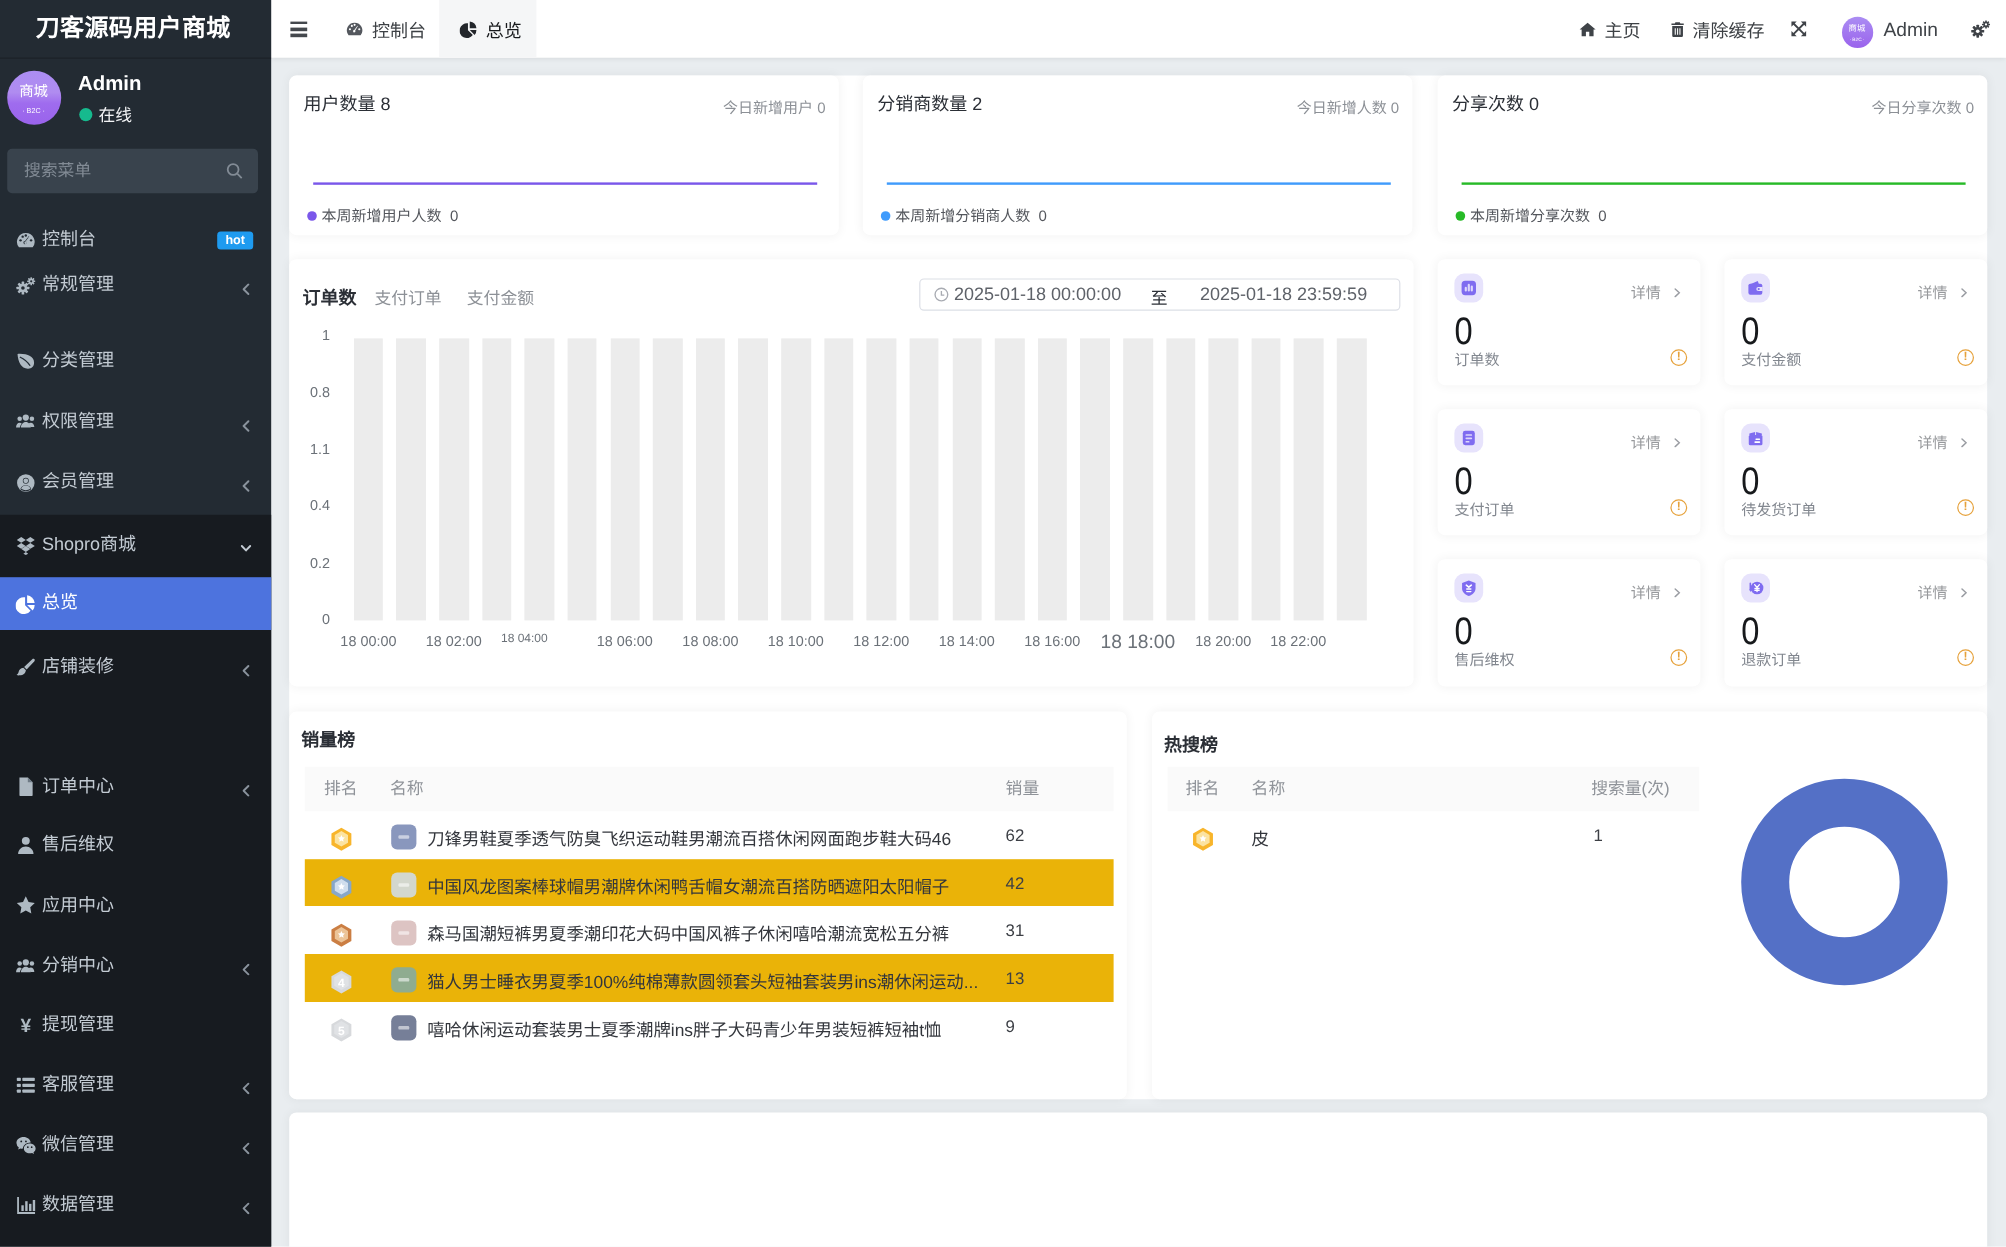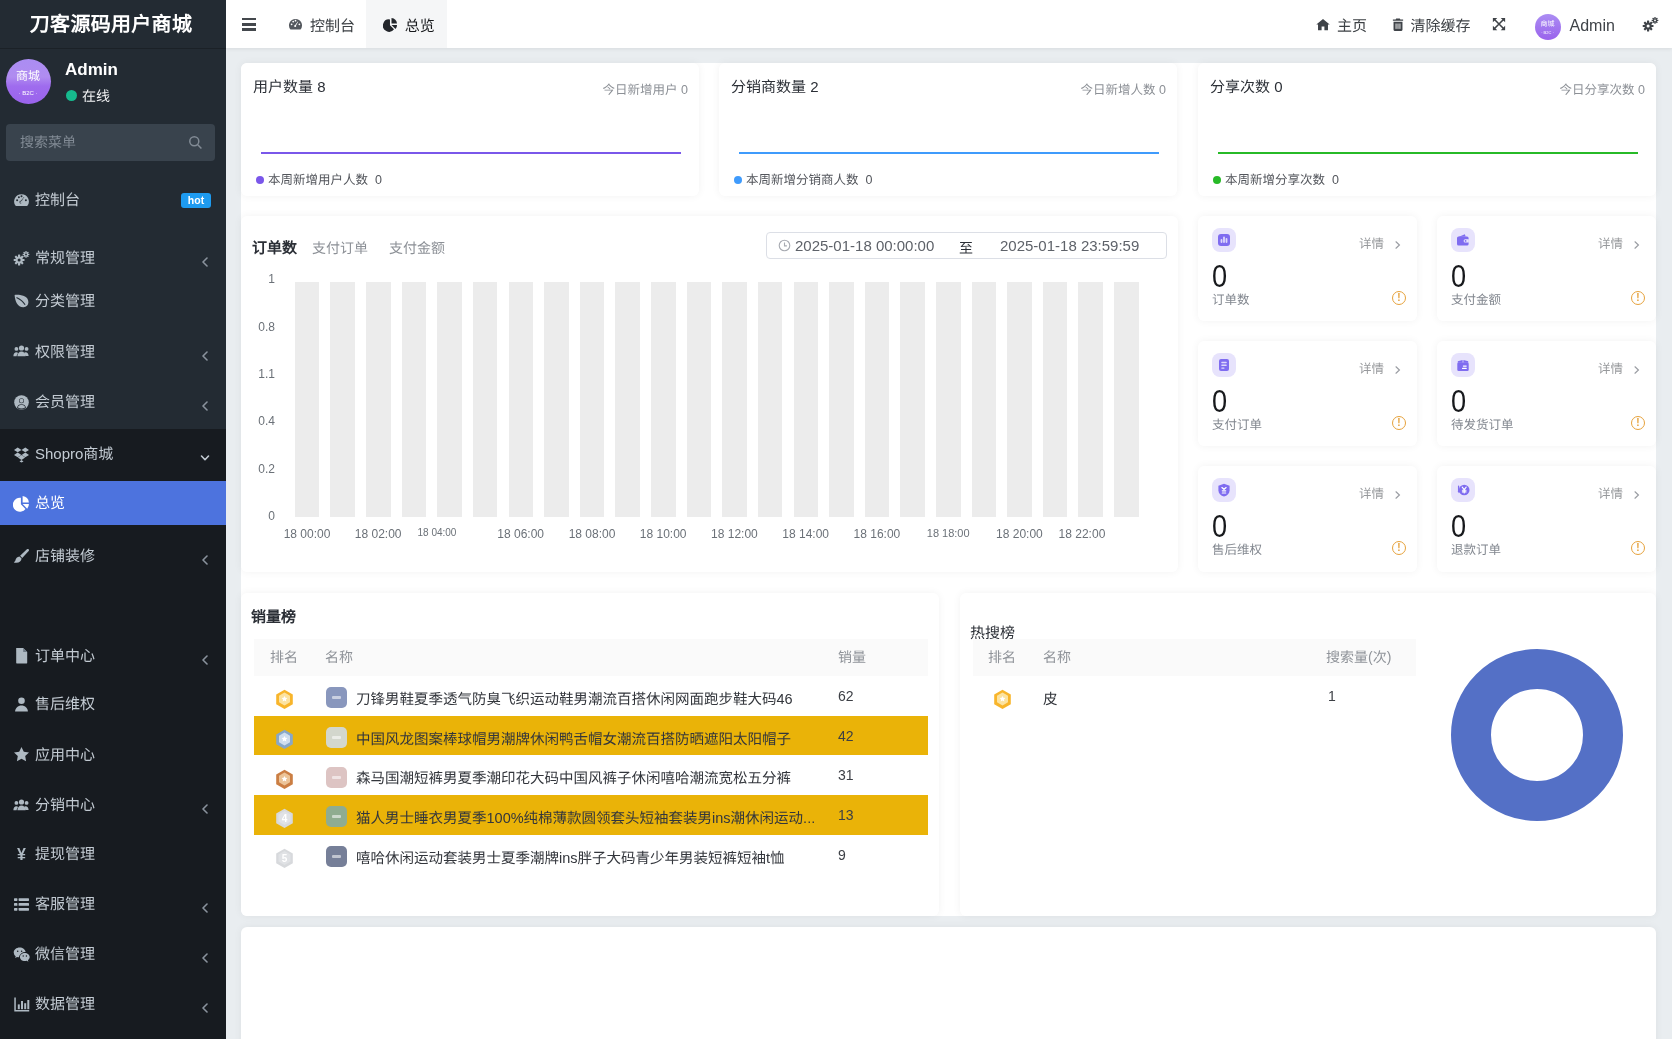--- a/index.html
+++ b/index.html
@@ -73,21 +73,21 @@
           <circle cx="4.1" cy="8.3" r="1" fill="#232b33"></circle>
           <circle cx="5.9" cy="5.2" r="1" fill="#232b33"></circle>
           <circle cx="8.5" cy="4.2" r="1" fill="#232b33"></circle>
           <circle cx="12.9" cy="8.3" r="1" fill="#232b33"></circle>
           <path d="M11.4 5.1 8.9 9.4a1.3 1.3 0 1 1-1-.6l3-3.9z" fill="#232b33"></path>
           <path d="M11.6 5.4 9.1 9.6a1 1 0 1 1-.8-.4l2.9-4z" fill="#aeb9c2"></path>
         </svg></span>
       <span class="tx">控制台</span>
 <span id="hot">hot</span>
 </div>
-<div class="mi" style="top:233px;height:50px;">
+<div class="mi" style="top:213px;height:50px;">
 <span class="ic"><svg viewBox="0 0 17 17">
           <g transform="translate(6.1,10)">
             <g id="gt">
               <rect x="-1.1" y="-5.4" width="2.2" height="2.6" rx="0.5"></rect>
             </g>
             <use href="#gt" transform="rotate(45)"></use>
             <use href="#gt" transform="rotate(90)"></use>
             <use href="#gt" transform="rotate(135)"></use>
             <use href="#gt" transform="rotate(180)"></use>
             <use href="#gt" transform="rotate(225)"></use>
@@ -444,21 +444,21 @@
 <div style="position:absolute;left:873.1px;top:65.5px;width:24.5px;height:235px;background:#ececec"></div>
 <div style="position:absolute;left:34.0px;top:311px;width:64px;text-align:center;font-size:12px;color:#6b7178">18 00:00</div>
 <div style="position:absolute;left:105.2px;top:311px;width:64px;text-align:center;font-size:12px;color:#6b7178">18 02:00</div>
 <div style="position:absolute;left:176.5px;top:311px;width:64px;text-align:left;font-size:10px;color:#6b7178">18 04:00</div>
 <div style="position:absolute;left:247.7px;top:311px;width:64px;text-align:center;font-size:12px;color:#6b7178">18 06:00</div>
 <div style="position:absolute;left:319.0px;top:311px;width:64px;text-align:center;font-size:12px;color:#6b7178">18 08:00</div>
 <div style="position:absolute;left:390.2px;top:311px;width:64px;text-align:center;font-size:12px;color:#6b7178">18 10:00</div>
 <div style="position:absolute;left:461.4px;top:311px;width:64px;text-align:center;font-size:12px;color:#6b7178">18 12:00</div>
 <div style="position:absolute;left:532.7px;top:311px;width:64px;text-align:center;font-size:12px;color:#6b7178">18 14:00</div>
 <div style="position:absolute;left:603.9px;top:311px;width:64px;text-align:center;font-size:12px;color:#6b7178">18 16:00</div>
-<div style="position:absolute;left:675.2px;top:311px;width:64px;text-align:center;font-size:11px;color:#6b7178">18 18:00</div>
+<div style="position:absolute;left:675.2px;top:311px;width:64px;text-align:center;font-size:16px;color:#6b7178">18 18:00</div>
 <div style="position:absolute;left:746.4px;top:311px;width:64px;text-align:center;font-size:12px;color:#6b7178">18 20:00</div>
 <div style="position:absolute;left:817.6px;top:311px;width:64px;text-align:left;font-size:12px;color:#6b7178">18 22:00</div>
 </div>
 <div class="card sc" style="left:1198px;top:216px;width:219px;height:105px">
 <div class="tile">
       <svg width="14" height="14" viewBox="0 0 14 14" style="position:absolute;left:5px;top:5px">
         <rect x="1" y="1" width="12" height="12" rx="3" fill="#7f6cf0"></rect>
         <rect x="3.6" y="6" width="1.8" height="4" rx=".9" fill="#ddd7fb"></rect>
         <rect x="6.1" y="3.5" width="1.8" height="6.5" rx=".9" fill="#ddd7fb"></rect>
         <rect x="8.6" y="5" width="1.8" height="5" rx=".9" fill="#ddd7fb"></rect>
@@ -619,21 +619,21 @@
           <text x="9.5" y="14.2" text-anchor="middle" font-size="10" font-weight="bold" fill="#fff" font-family="Liberation Sans">5</text>
         </svg></span>
 <span class="swatch" style="left:72px;top:11.3px;background:#767f98">
         <i></i>
       </span>
 <span class="ptxt" style="left:102px;top:10.9px">嘻哈休闲运动套装男士夏季潮牌ins胖子大码青少年男装短裤短袖t恤</span>
 <span class="salenum" style="left:584px;top:11.9px">9</span>
 </div>
 </div>
 <div class="card" style="left:960px;top:593px;width:696px;height:323px">
-<div style="position:absolute;left:10px;top:28px;font-size:15px;font-weight:normal;color:#2b2f36">热搜榜</div>
+<div style="position:absolute;left:10px;top:16px;font-size:15px;font-weight:bold;color:#2b2f36">热搜榜</div>
 <div class="thead" style="left:13px;top:46px;width:443px">
       <span style="position:absolute;left:15px">排名</span>
       <span style="position:absolute;left:70px">名称</span>
       <span style="position:absolute;left:353px">搜索量(次)</span>
     </div>
 <div class="trow" style="left:13px;top:83px;width:443px;height:39.7px">
 <span style="position:absolute;left:19.5px;top:13.2px"><svg width="19" height="21" viewBox="0 0 19 21">
           <path d="M9.5.8 17.8 5.6V15.2L9.5 20 1.2 15.2V5.6z" fill="#f8b52b"></path>
           <path d="M9.5 3.6 15 6.8v6.4L9.5 16.4 4 13.2V6.8z" fill="#fce3a0"></path>
           <path d="M9.5 6.9l.9 1.8 2 .3-1.45 1.4.35 2-1.8-.95-1.8.95.35-2-1.45-1.4 2-.3z" fill="#fff"></path>

